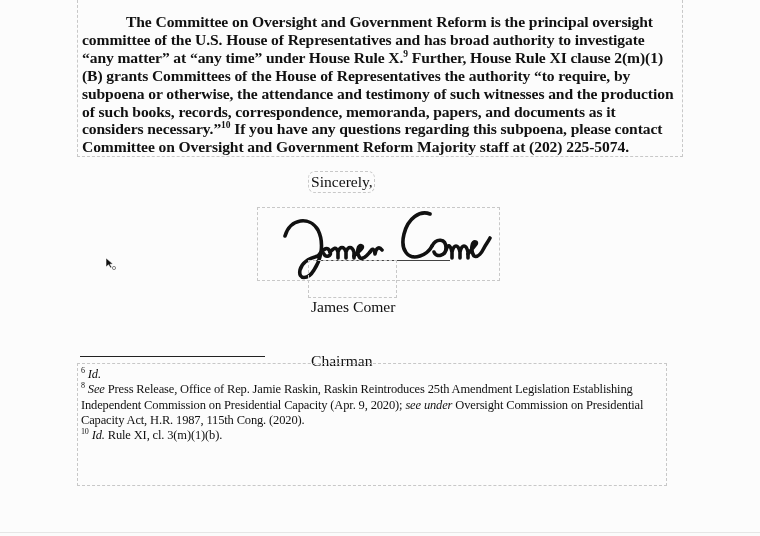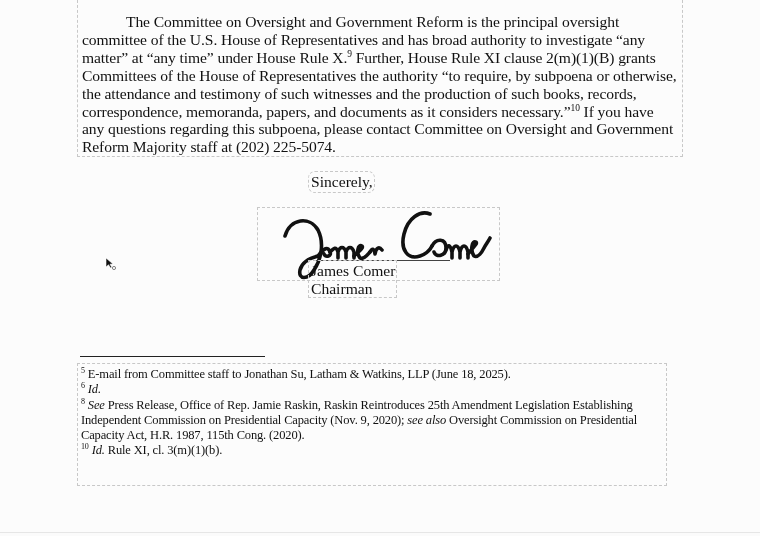--- a/index.html
+++ b/index.html
@@ -11,30 +11,30 @@
     }
     .page {
       position:absolute; left:0; top:0; width:760px; height:532px;
       background:#fcfcfc;
       border-bottom:1px solid #e6e6e6;
     }
     .box { position:absolute; border:1px dashed #c8c8c8; box-sizing:border-box; }
     .para {
       left:77px; top:0px; width:606px; height:157px;
       font-size:15.6px; line-height:17.9px; padding:13px 4px 0 4px;
-      border-top:none; letter-spacing:-0.1px;
+      border-top:none; letter-spacing:-0.1px;font-weight:bold;
     }
     .para .indent { display:inline-block; width:44px; }
     sup { font-size:9.5px; line-height:0; vertical-align:6px; }
     .closing { left:308px; top:171px; width:67px; height:22px; font-size:15.6px; line-height:20px; padding-left:2px;border-radius:7px; }
     .sigbox { left:257px; top:207px; width:243px; height:74px; }
     .sigsvg { position:absolute; left:280px; top:208px; }
     .sigline { position:absolute; left:313px; top:260px; width:137px; border-top:1px solid #444; }
     .namebox { left:308px; top:260px; width:89px; height:38px; font-size:15.6px; line-height:18px; padding:1px 0 0 2px; }
-    .namebox div { white-space:nowrap; }
+    .namebox div { white-space:nowrap;margin-top:36px; }
     .fnrule { position:absolute; left:80px; top:356px; width:185px; border-top:1.5px solid #222; }
     .fnbox {
       left:77px; top:363px; width:590px; height:123px;
       font-size:12.5px; line-height:15.3px; padding:3px 2px 0 3px; letter-spacing:-0.15px;
     }
     .fnbox sup { font-size:8px; vertical-align:5px; }
     .fnbox i { }
     .cursor { position:absolute; left:105px; top:257px; }
   </style>
 </head>
@@ -63,23 +63,22 @@
   <div class="sigline"></div>
 
   <div class="box namebox">
     <div>James Comer</div>
     <div>Chairman</div>
   </div>
 
   <div class="fnrule"></div>
 
   <div class="box fnbox">
-    <div><sup>5</sup> <span>E-mail from Committee staff to Jonathan Su, Latham &amp; Watkins, LLP (June 18, 2025).</span></div>
     <div><sup>6</sup> <i>Id.</i></div>
-    <div><sup>8</sup> <i>See</i><span> Press Release, Office of Rep. Jamie Raskin, Raskin Reintroduces 25th Amendment Legislation Establishing Independent Commission on Presidential Capacity (Nov. 9, 2020); </span><i>see also</i><span> Oversight Commission on Presidential Capacity Act, H.R. 1987, 115th Cong. (2020).</span></div>
+    <div><sup>8</sup> <i>See</i><span> Press Release, Office of Rep. Jamie Raskin, Raskin Reintroduces 25th Amendment Legislation Establishing Independent Commission on Presidential Capacity (Apr. 9, 2020); </span><i>see under</i><span> Oversight Commission on Presidential Capacity Act, H.R. 1987, 115th Cong. (2020).</span></div>
     <div><sup>10</sup> <i>Id.</i><span> Rule XI, cl. 3(m)(1)(b).</span></div>
   </div>
 </div>
 
 <svg class="cursor" width="12" height="14" viewBox="0 0 12 14">
   <path d="M1,1 L1,10 L3.5,7.8 L5.5,11 L6.8,10.3 L5,7.2 L8,7 Z" fill="#111" stroke="#fff" stroke-width="0.6"></path>
   <circle cx="9" cy="11" r="1.6" fill="none" stroke="#666" stroke-width="0.8"></circle>
 </svg>
 
 </body></html>

